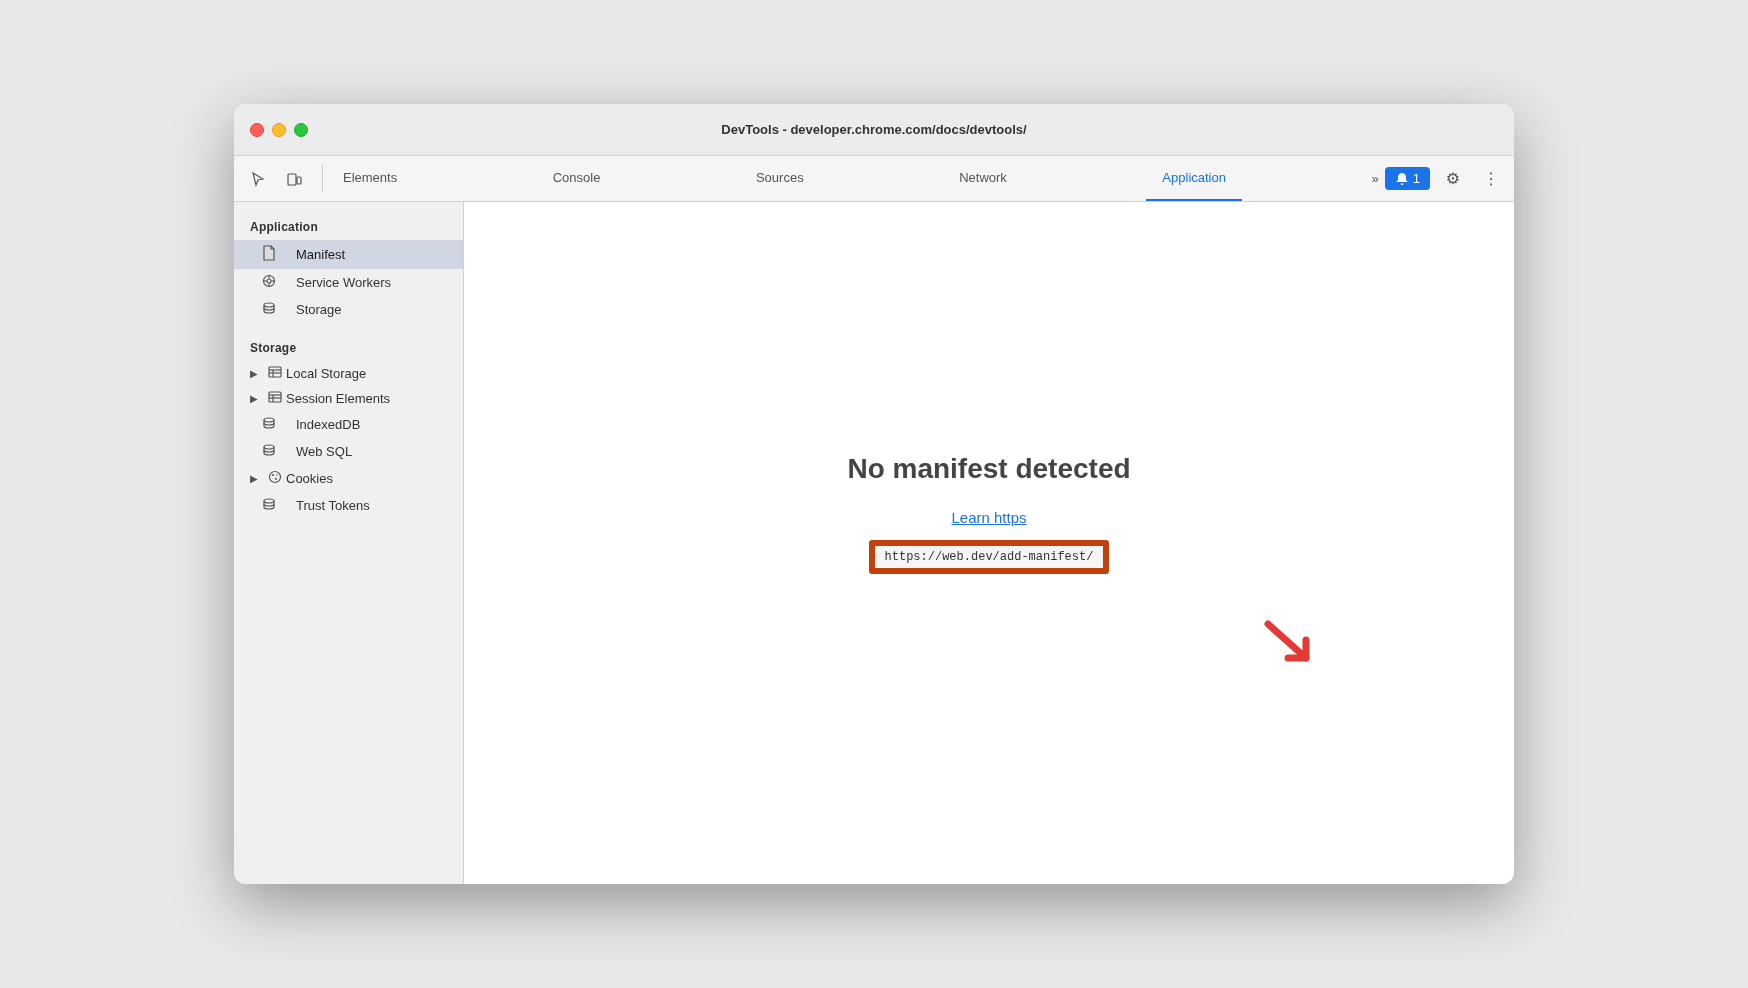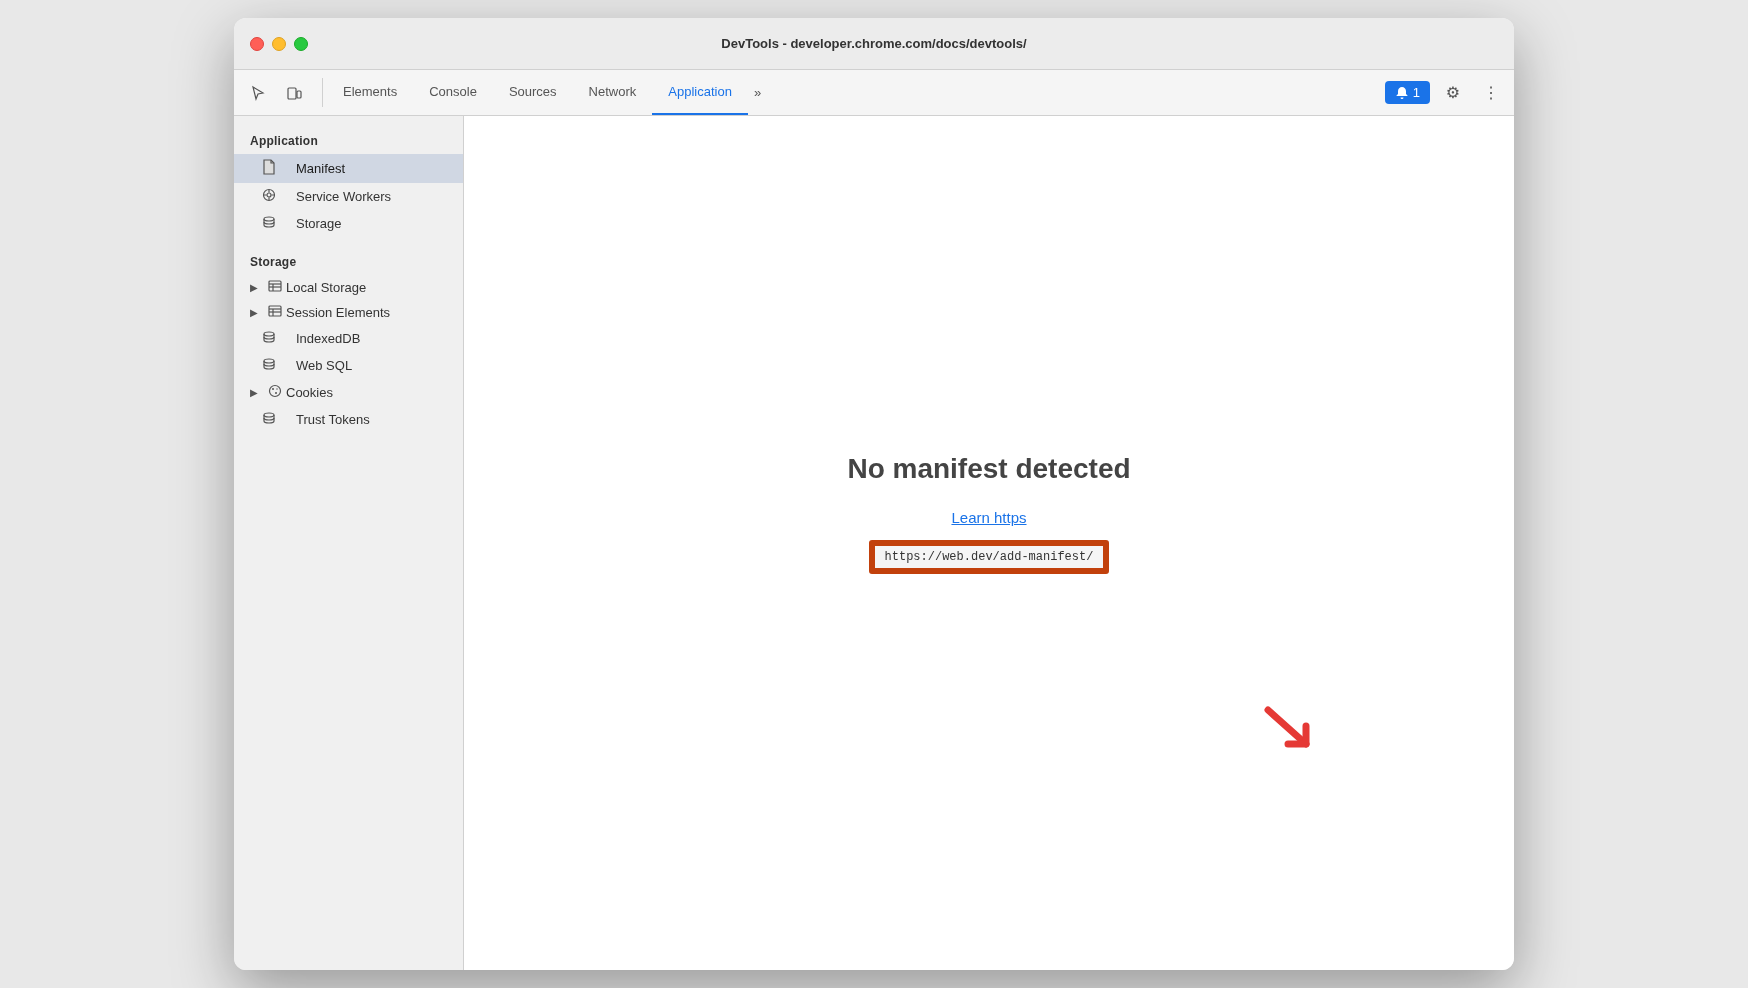--- a/index.html
+++ b/index.html
@@ -8,21 +8,21 @@
       background: #e8e8e8;
       display: flex;
       justify-content: center;
       align-items: center;
       min-height: 100vh;
       font-family: -apple-system, BlinkMacSystemFont, 'Helvetica Neue', Arial, sans-serif;
     }
 
     .window {
       width: 1280px;
-      height: 952px;
+      height: 780px;
       background: #f5f5f5;
       border-radius: 12px;
       box-shadow: 0 20px 60px rgba(0,0,0,0.35);
       overflow: hidden;
       display: flex;
       flex-direction: column;
     }
 
     
     .titlebar {
@@ -96,20 +96,21 @@
     .tabbar-divider {
       width: 1px;
       background: #d0d0d0;
       margin: 8px 4px;
     }
 
     .tabs {
       display: flex;
       align-items: stretch;
       flex: 1;
+      justify-content: space-between;
     }
 
     .tab {
       padding: 0 16px;
       display: flex;
       align-items: center;
       font-size: 13px;
       color: #555;
       cursor: pointer;
       border-bottom: 2px solid transparent;

